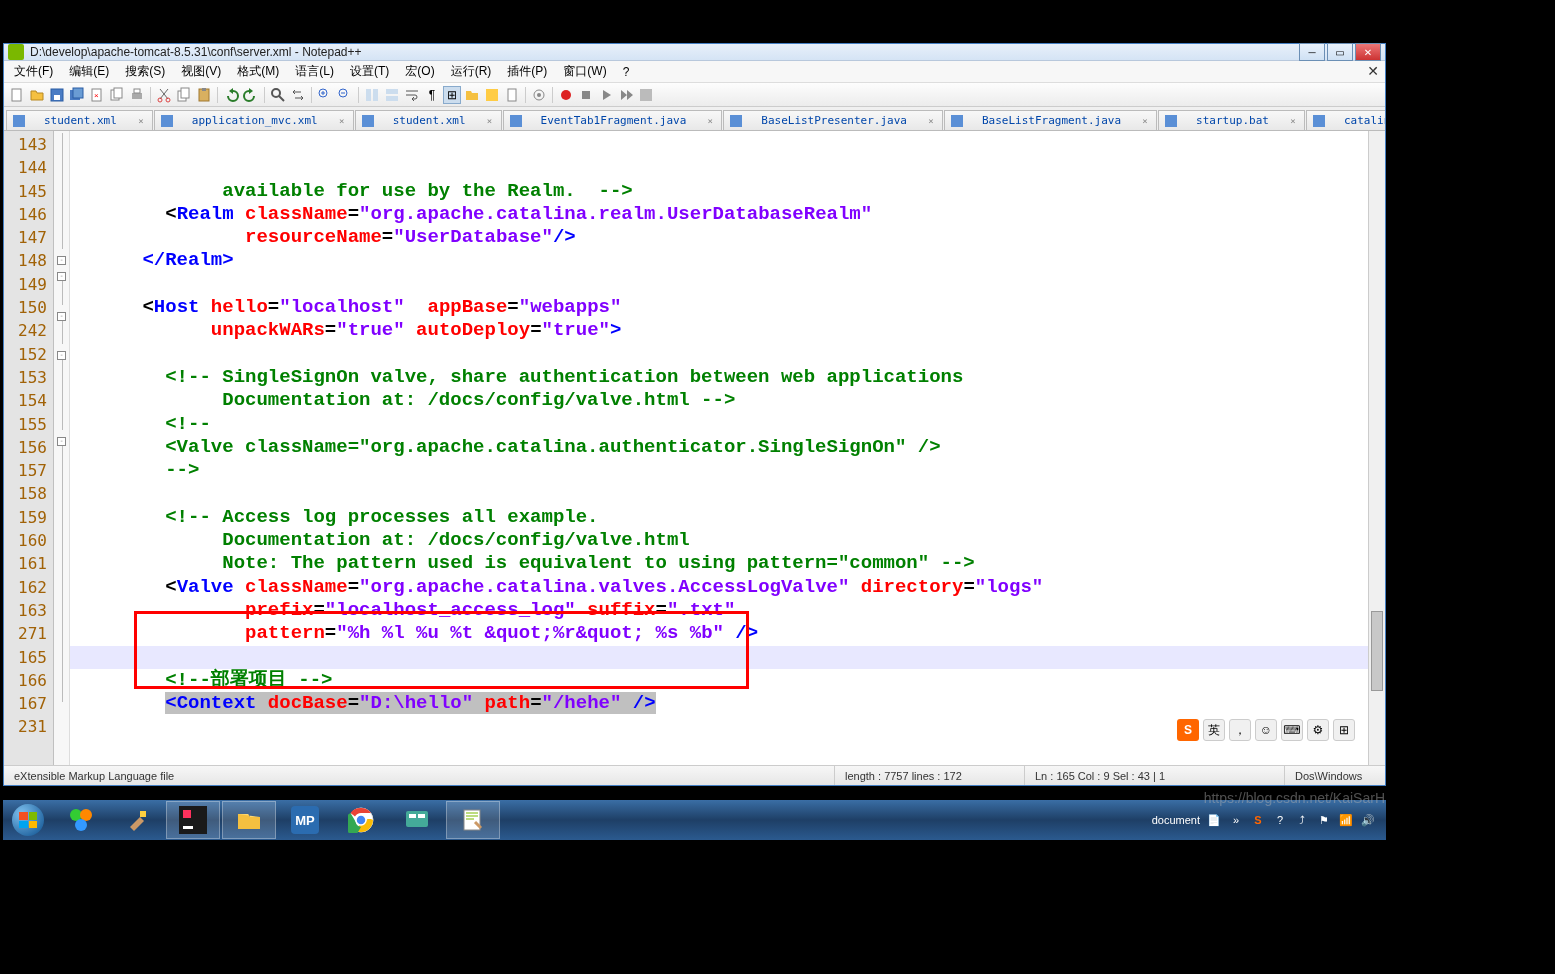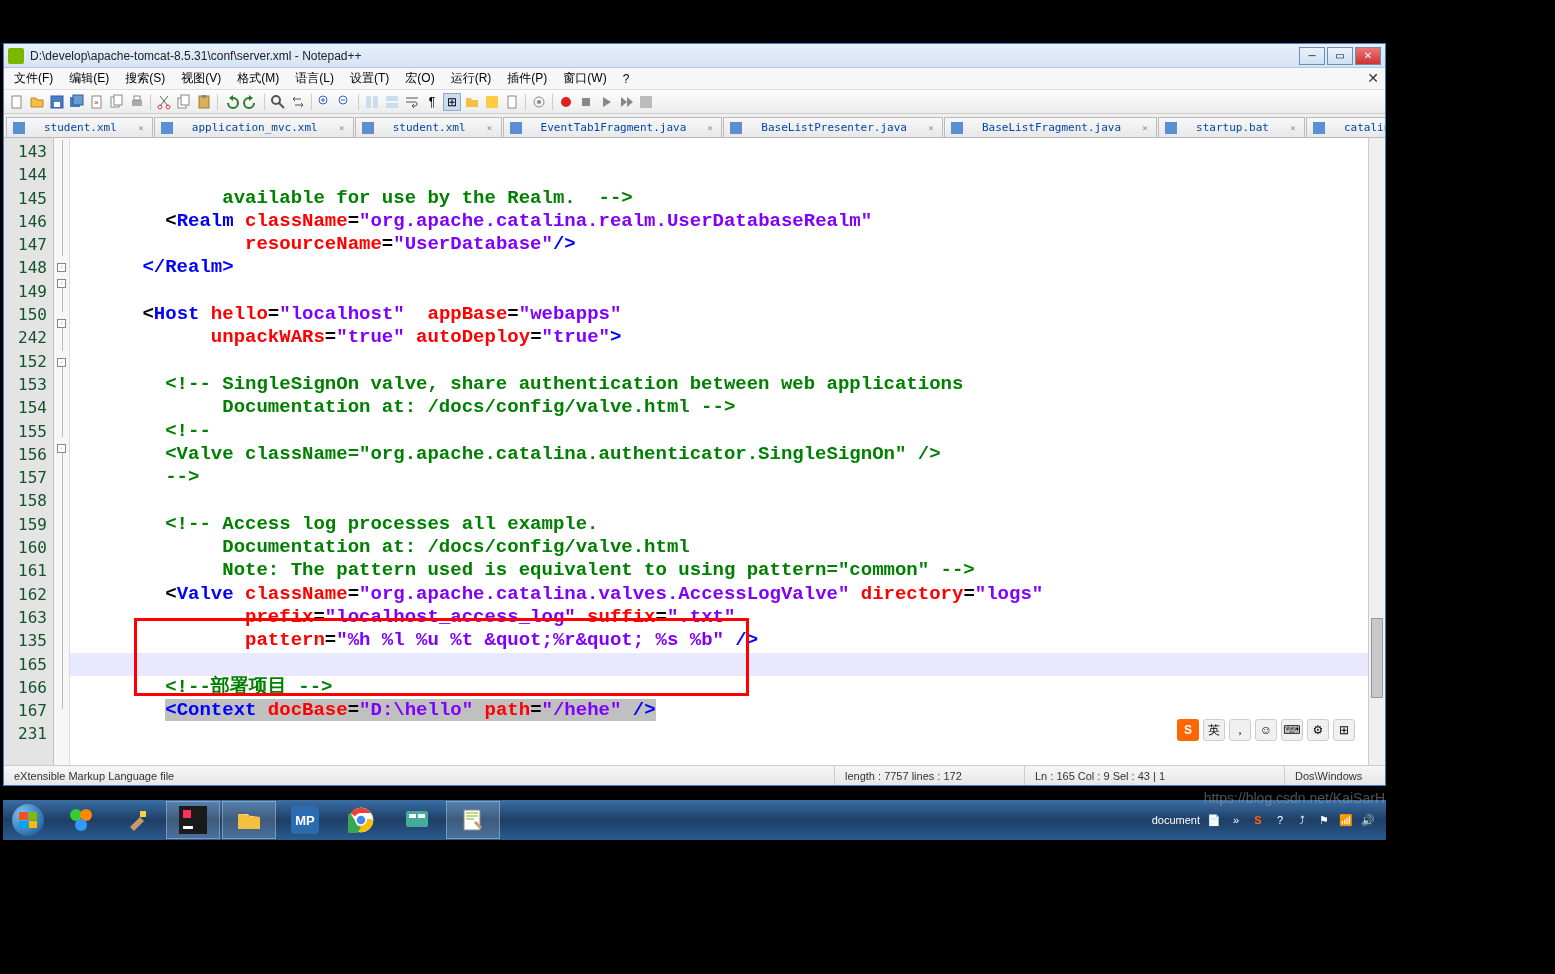--- a/index.html
+++ b/index.html
@@ -1,39 +1,39 @@
 <!DOCTYPE html>
 <html><head>
 <meta charset="utf-8">
 <style>
 * { margin:0; padding:0; box-sizing:border-box; }
 body { background:#000; font-family:"Segoe UI",Tahoma,sans-serif; font-size:12px; overflow:hidden; width:1555px; height:974px; position:relative; }
 .app-window { position:absolute; left:3px; top:43px; width:1383px; height:743px; background:#fff; border:1px solid #4580c4; display:flex; flex-direction:column; }
-.title-bar { height:24px; background:linear-gradient(#e8f0fa,#d5e4f5); display:flex; align-items:center; padding:0 4px; border-bottom:1px solid #b8c8dc; }
+.title-bar { height:17px; background:linear-gradient(#e8f0fa,#d5e4f5); display:flex; align-items:center; padding:0 4px; border-bottom:1px solid #b8c8dc; }
 .title-bar .icon { width:16px; height:16px; margin-right:6px; background:#7ab800; border-radius:2px; }
 .title-text { flex:1; color:#222; font-size:12px; }
 .win-controls { display:flex; gap:2px; }
 .win-btn { width:26px; height:18px; border:1px solid #6b8fb5; background:linear-gradient(#eaf2fb,#cfe1f4); font-size:10px; display:flex; align-items:center; justify-content:center; cursor:pointer; }
 .win-btn.close { background:linear-gradient(#e77,#c33); color:#fff; }
 .menu-bar { height:22px; background:#f7f7f7; display:flex; align-items:center; padding:0 2px; border-bottom:1px solid #ddd; position:relative; }
 .menu-item { padding:2px 8px; cursor:pointer; font-size:12px; }
 .menu-close-x { position:absolute; right:6px; top:2px; font-size:14px; color:#333; cursor:pointer; }
 .toolbar { height:24px; background:linear-gradient(#fdfdfd,#ececec); display:flex; align-items:center; padding:0 4px; gap:2px; border-bottom:1px solid #ccc; }
 .tool-btn { width:18px; height:18px; cursor:pointer; display:flex; align-items:center; justify-content:center; }
 .tool-btn svg { width:16px; height:16px; }
 .tool-sep { width:1px; height:16px; background:#ccc; margin:0 2px; }
 .tab-bar { height:24px; background:#f0f0f0; display:flex; align-items:flex-end; padding:0 2px; border-bottom:1px solid #bbb; overflow:hidden; }
 .tab { height:20px; background:linear-gradient(#f8f8f8,#e8e8e8); border:1px solid #bbb; border-bottom:none; margin-right:1px; padding:0 6px; display:flex; align-items:center; gap:19px; font-size:11px; cursor:pointer; color:#0046aa; font-family:Consolas,monospace; white-space:nowrap; }
 .tab .tab-ico { width:12px; height:12px; background:#5a8fd6; }
 .tab .tab-x { width:10px; height:10px; font-size:9px; color:#888; display:flex; align-items:center; justify-content:center; }
 .tab.active { background:#fff;flex-direction:column; }
 .tab-highlight { border:2px solid #ff0000; padding:0; }
 .tab-highlight .tab { margin:0; border:1px solid #bbb; }
 .editor-wrap { flex:1; display:flex; overflow:hidden; background:#fff; position:relative; }
-.gutter { width:50px; background:#e4e4e4; border-right:1px solid #c0c0c0; text-align:right; padding-right:6px; font-family:Consolas,monospace; font-size:16px; color:#14532d; line-height:23.3px; padding-top:2px; }
+.gutter { width:50px; background:#e4e4e4; border-right:1px solid #c0c0c0; text-align:right; padding-right:6px; font-family:Consolas,monospace; font-size:16px; color:#a16207; line-height:23.3px; padding-top:2px; }
 .fold-col { width:16px; background:#f7f7f7; border-right:1px solid #ddd; font-family:monospace; font-size:10px; color:#888; line-height:23.3px; padding-top:2px; }
 .fold-box { width:9px; height:9px; border:1px solid #888; background:#fff; margin:7px auto 0; font-size:7px; line-height:7px; text-align:center; color:#888; }
 .fold-line { border-left:1px solid #bbb; height:23.3px; margin-left:8px; }
 .code { flex:1; font-family:Consolas,"Courier New",monospace; font-size:19px; line-height:23.3px; white-space:pre; color:#000; padding:2px 4px; position:relative; font-weight:bold; }
 .c-tag { color:#0000ff; }
 .c-attr { color:#ff0000; }
 .c-str { color:#8000ff; }
 .c-comment { color:#008000; }
 .current-line { background:#e8e8ff; display:block; position:absolute; left:0; right:0; height:23.3px; z-index:0; }
 .selection { background:#c0c0c0; }
@@ -328,21 +328,21 @@
         <div>154</div>
         <div>155</div>
         <div>156</div>
         <div>157</div>
         <div>158</div>
         <div>159</div>
         <div>160</div>
         <div>161</div>
         <div>162</div>
         <div>163</div>
-        <div>135</div>
+        <div>271</div>
         <div>165</div>
         <div>166</div>
         <div>167</div>
         <div>231</div>
       </div>
     <div class="fold-col" id="foldcol">
         <div class="fold-line"></div>
         <div class="fold-line"></div>
         <div class="fold-line"></div>
         <div class="fold-line"></div>

